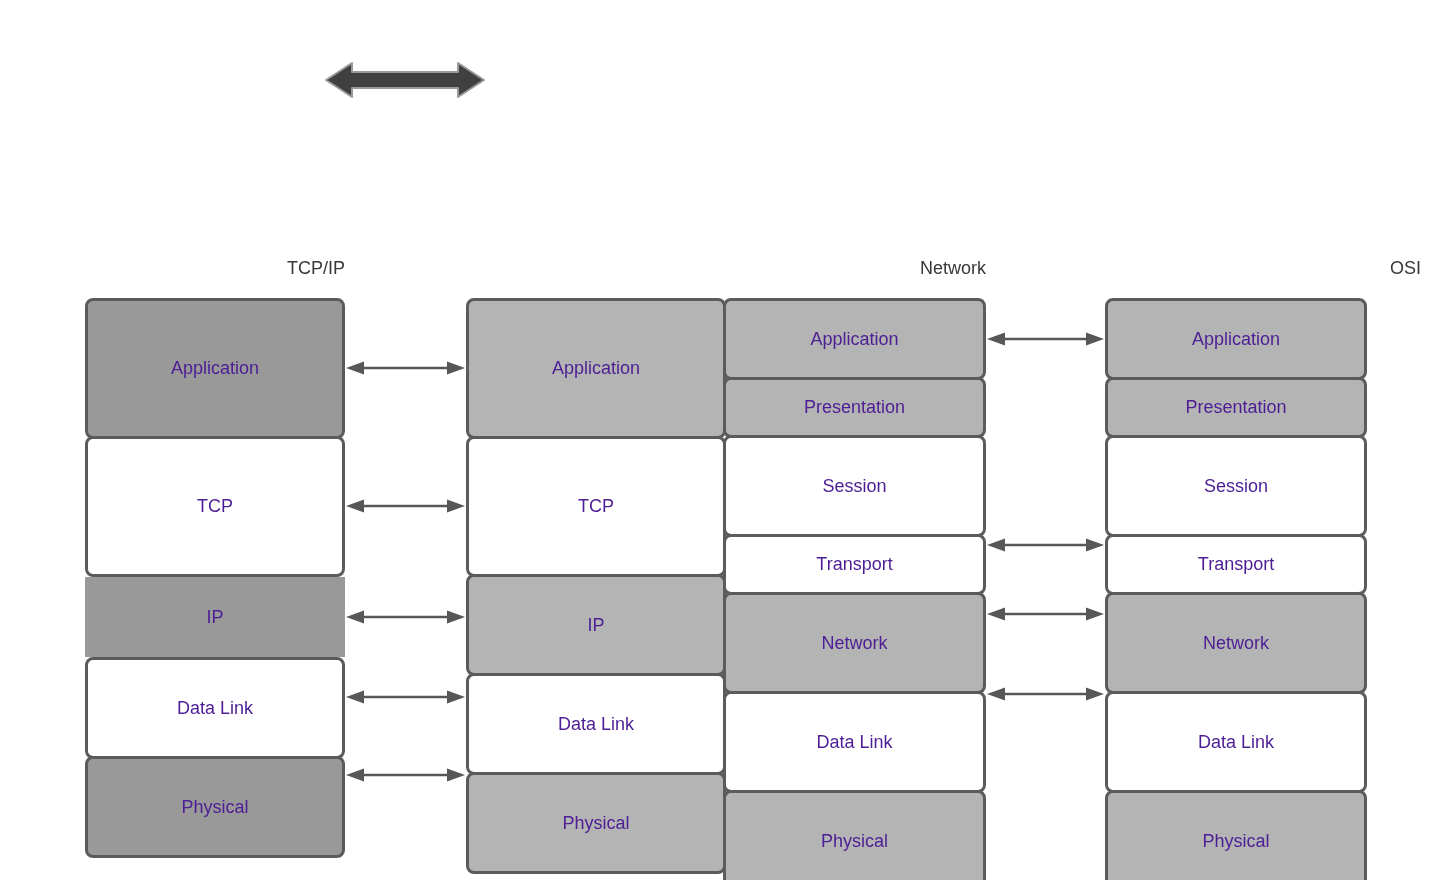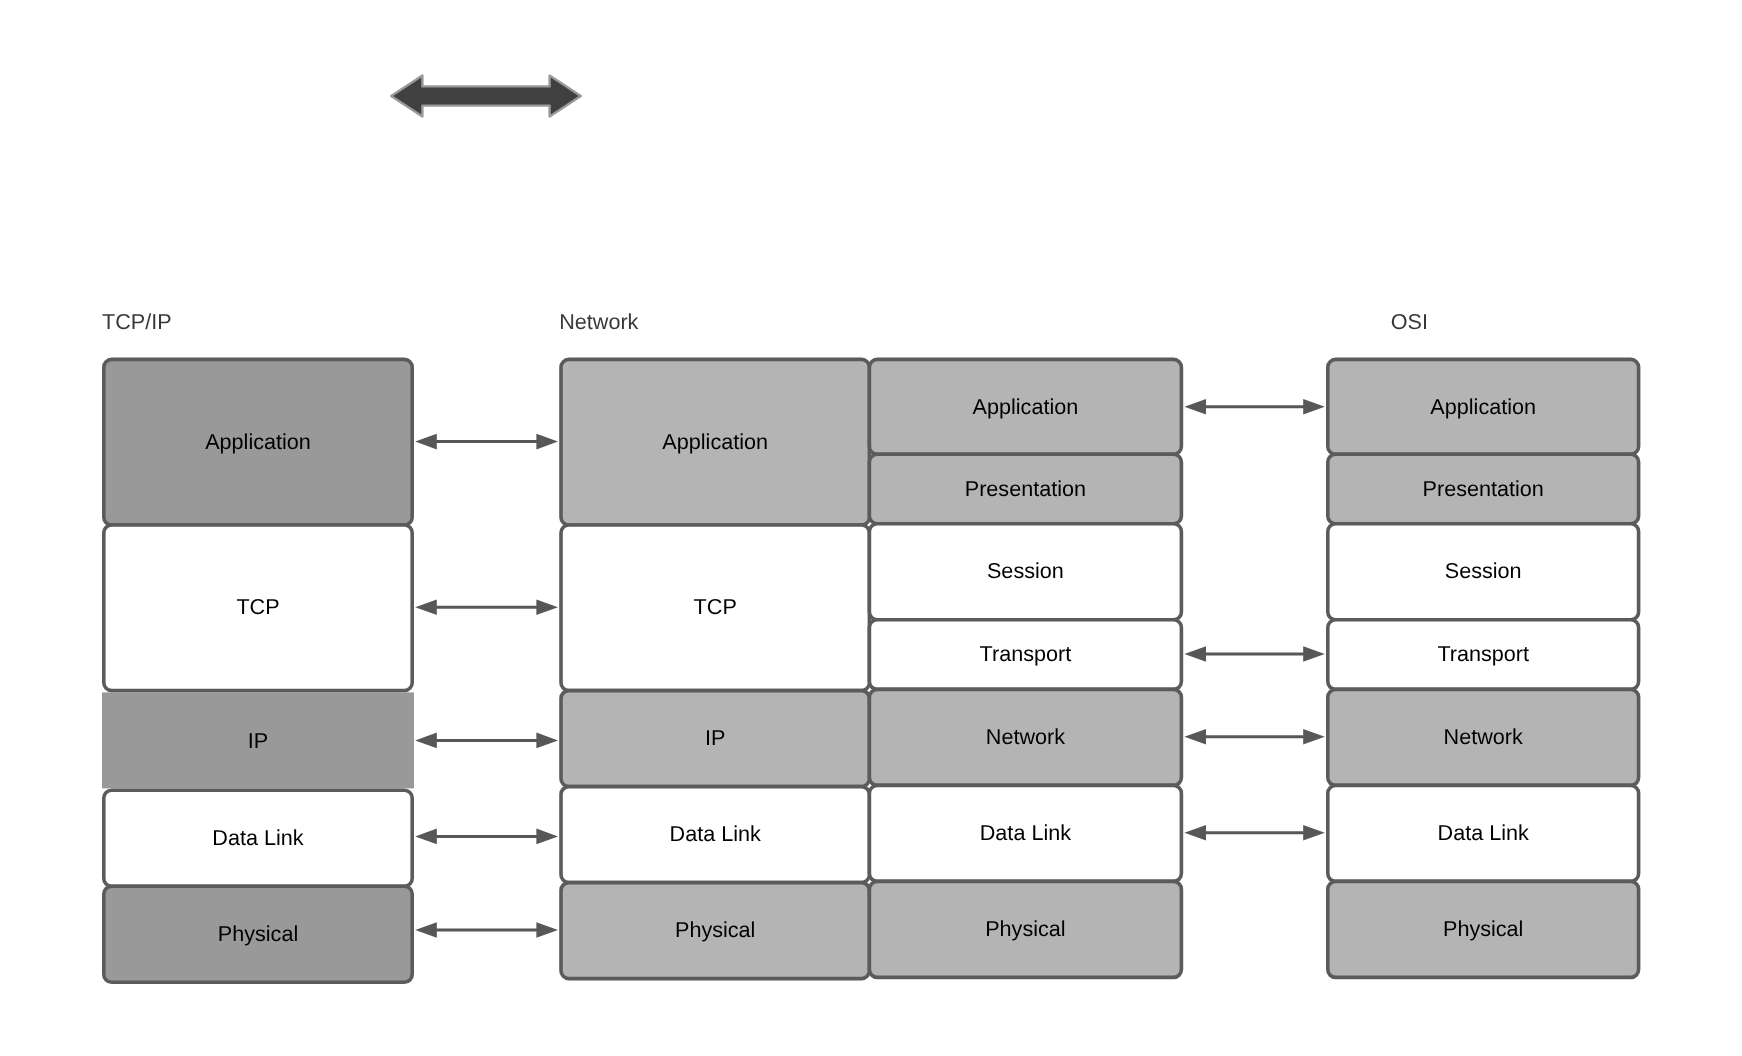--- a/index.html
+++ b/index.html
@@ -3,37 +3,37 @@
 <meta charset="utf-8">
 <style>
   html,body{margin:0;padding:0;}
   body{
     width:1452px;height:880px;position:relative;background:#ffffff;
     font-family:"Liberation Sans","DejaVu Sans",sans-serif;
     color:#3a3a3a;overflow:hidden;
   }
   .col-header{
     position:absolute;top:256px;height:24px;line-height:24px;
-    text-align:left;font-size:18px;color:#383838;
+    text-align:right;font-size:18px;color:#383838;
   }
   .stack{position:absolute;display:flex;flex-direction:column;}
   .layer{
     box-sizing:border-box;
     border:3px solid #5b5b5b;border-radius:8px;
     display:flex;align-items:center;justify-content:center;
-    font-size:18px;color:#000000;text-align:center;
+    font-size:18px;color:#4c1d95;text-align:center;
     background:#ffffff;
   }
   .layer + .layer{margin-top:-3px;}
   .shade-dark{background:#999999;}
   .shade-light{background:#b4b4b4;}
   .shade-white{background:#ffffff;}
   .no-border{border:none;border-radius:0;}
   .h-tall{height:141px;}
-  .h-std{height:83px;}
+  .h-std{height:102px;}
   .h-std-first{height:82px;}
   .h-thin{height:61px;}
   .h-std-nb{height:80px;margin-top:0 !important;}
   .h-std-after-nb{margin-top:0 !important;}
   .arrow-svg{position:absolute;}
 </style>
 </head>
 <body>
 
 <svg class="arrow-svg" style="left:322px;top:58px;" width="166" height="44">

